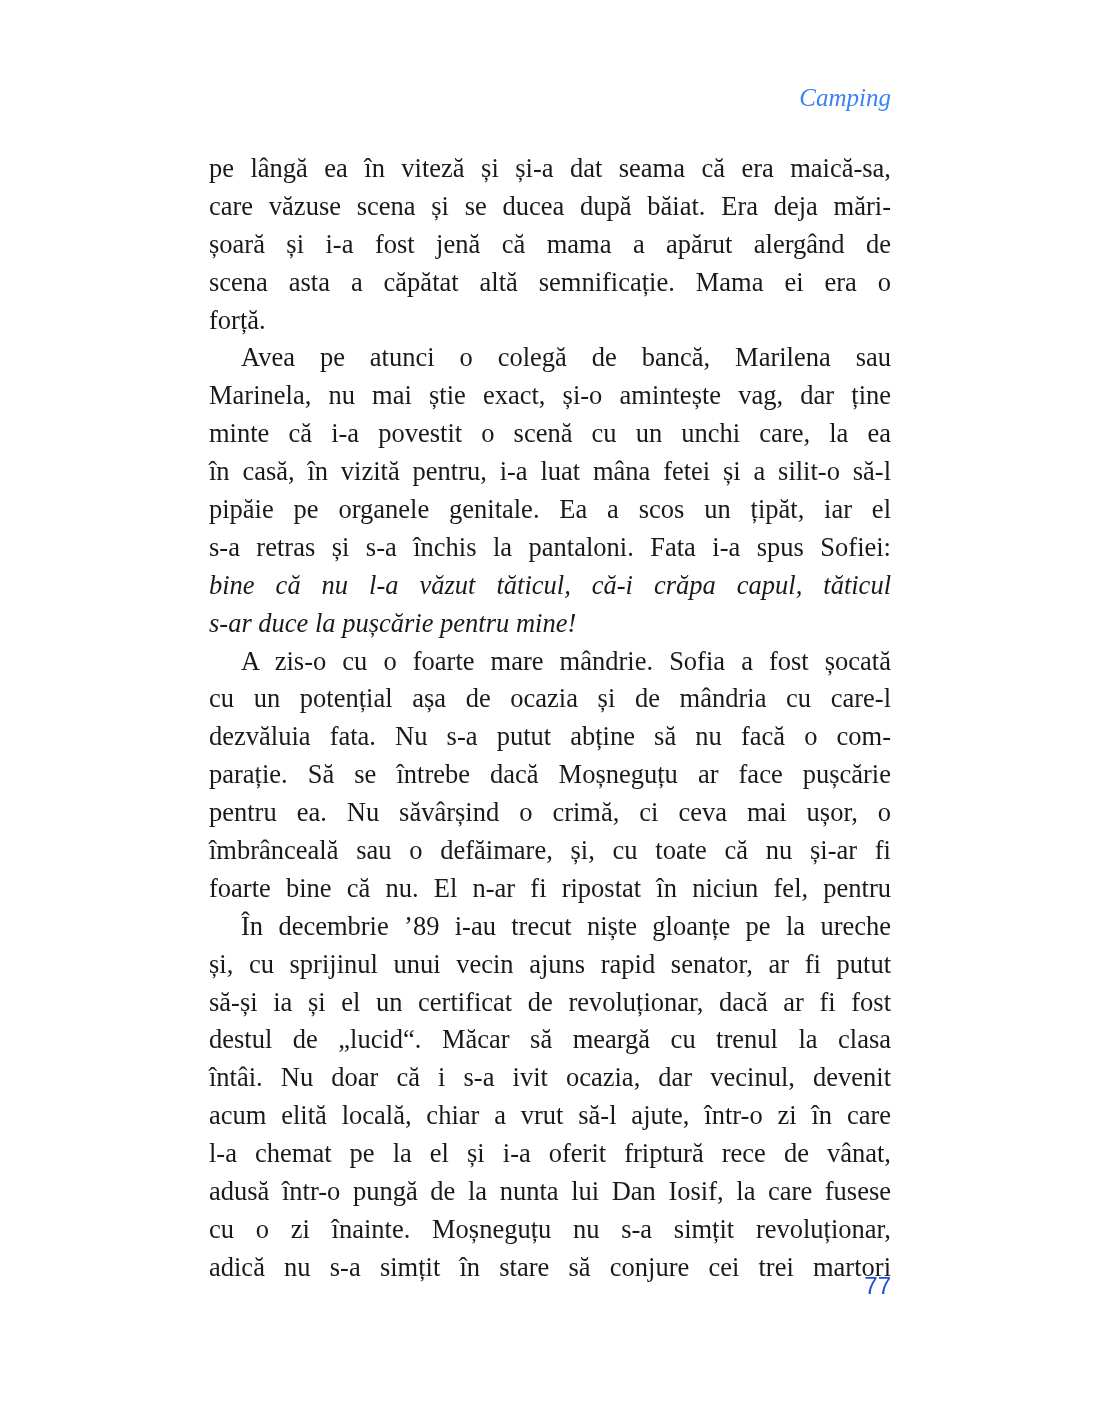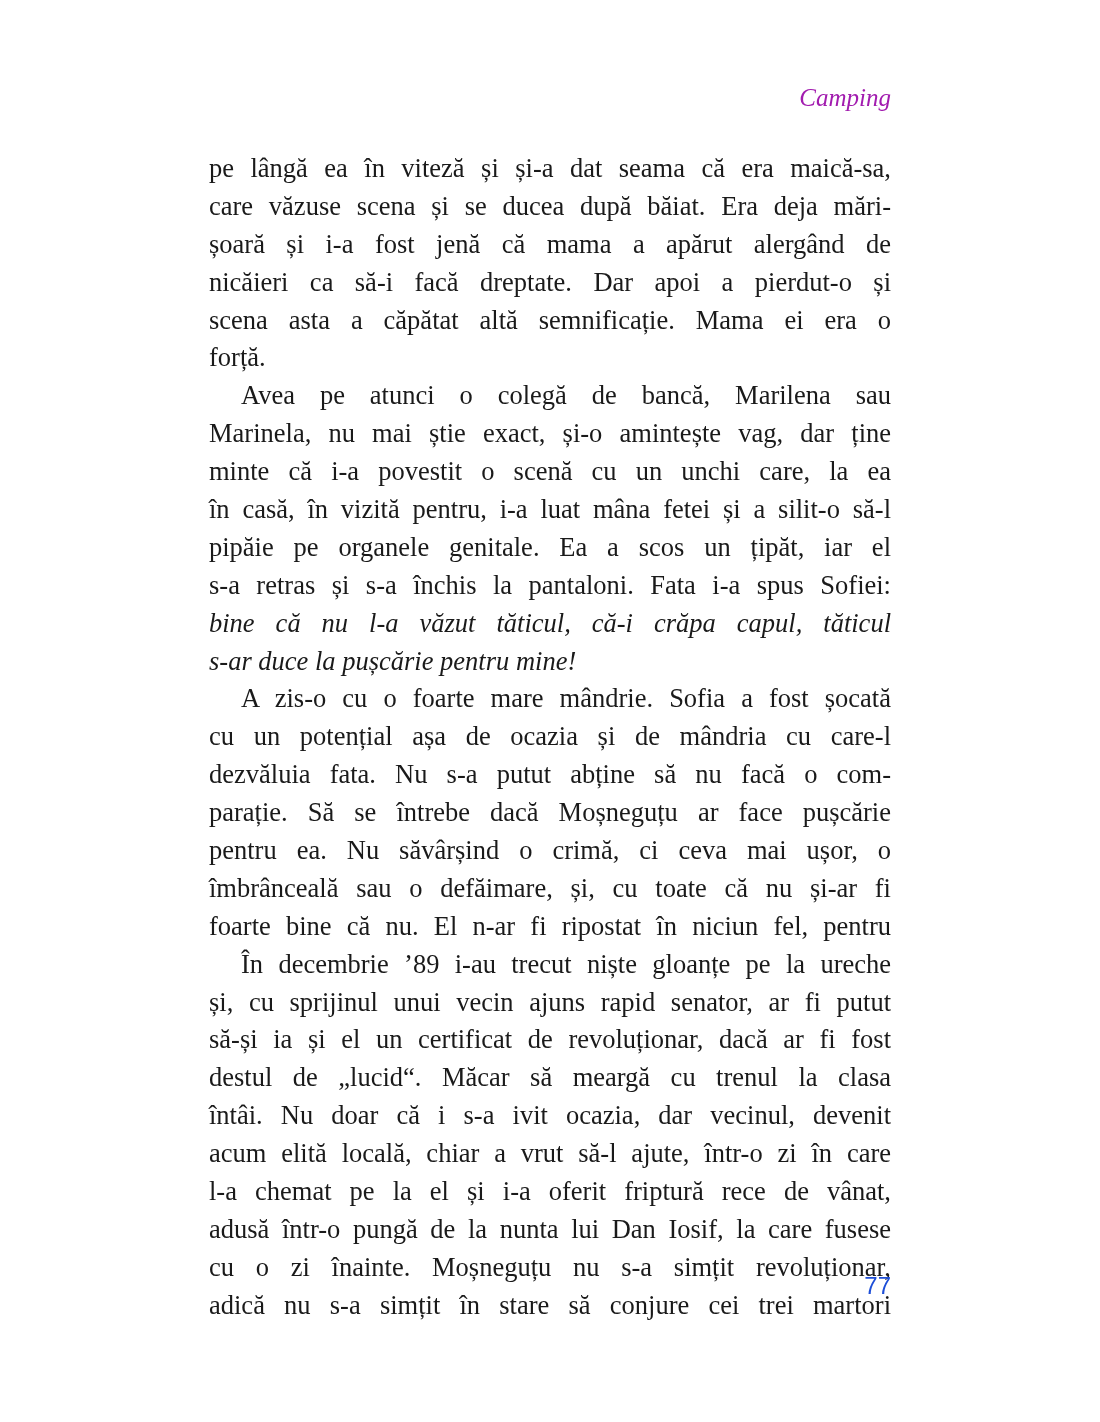--- a/index.html
+++ b/index.html
@@ -1,21 +1,21 @@
 <!DOCTYPE html>
 <html><head>
 <meta charset="utf-8">
 <style>
   html, body { margin: 0; padding: 0; background: #ffffff; }
   body { width: 1100px; height: 1422px; position: relative; overflow: hidden; }
   .page { position: absolute; left: 0; top: 0; width: 1100px; height: 1422px; background: #ffffff; }
   .running-head {
     position: absolute; right: 209px; top: 84px;
     font-family: "Liberation Serif", "DejaVu Serif", serif;
-    font-style: italic; font-size: 25px; color: #a21caf;
+    font-style: italic; font-size: 25px; color: #3b82f6;
   }
   .body-text {
     position: absolute; left: 209px; top: 150px; width: 682px;
     font-family: "Liberation Serif", "DejaVu Serif", serif;
     font-size: 26.5px; line-height: 37.9px; color: #1a1a1a;
   }
   .line {
     display: block; text-align: justify; text-align-last: justify;
     white-space: nowrap; height: 37.9px; overflow: visible;
   }
@@ -33,21 +33,20 @@
 
 <div class="page">
   <div class="running-head">Camping</div>
 
   <div class="body-text">
 
     <div>
       <span class="line">pe lângă ea în viteză și și-a dat seama că era maică-sa,</span>
       <span class="line">care văzuse scena și se ducea după băiat. Era deja mări-</span>
       <span class="line">șoară și i-a fost jenă că mama a apărut alergând de</span>
-      <span class="line">nicăieri ca să-i facă dreptate. Dar apoi a pierdut-o și</span>
       <span class="line">scena asta a căpătat altă semnificație. Mama ei era o</span>
       <span class="line last">forță.</span>
     </div>
 
     <div>
       <span class="line indent">Avea pe atunci o colegă de bancă, Marilena sau</span>
       <span class="line">Marinela, nu mai știe exact, și-o amintește vag, dar ține</span>
       <span class="line">minte că i-a povestit o scenă cu un unchi care, la ea</span>
       <span class="line">în casă, în vizită pentru, i-a luat mâna fetei și a silit-o să-l</span>
       <span class="line">pipăie pe organele genitale. Ea a scos un țipăt, iar el</span>

